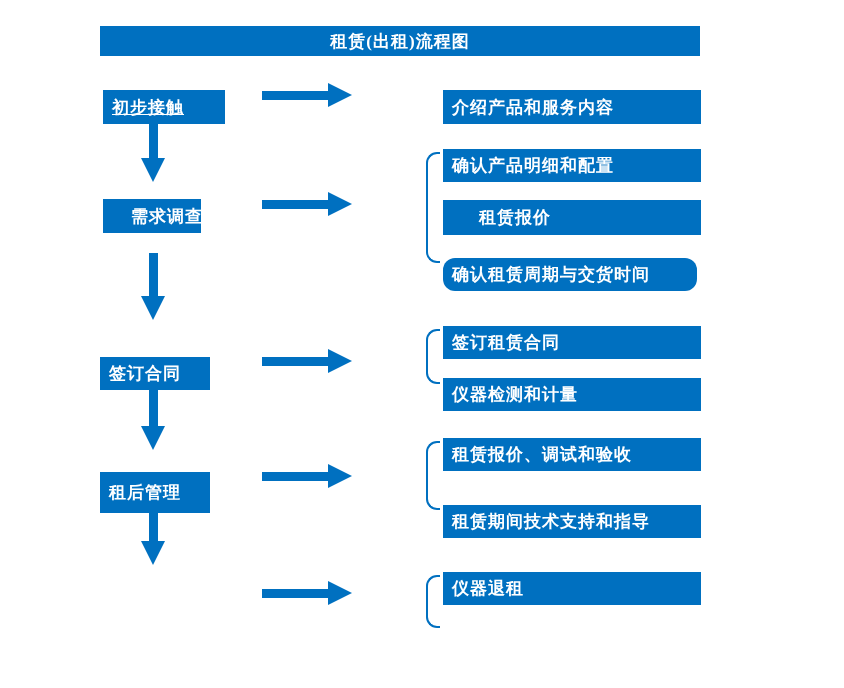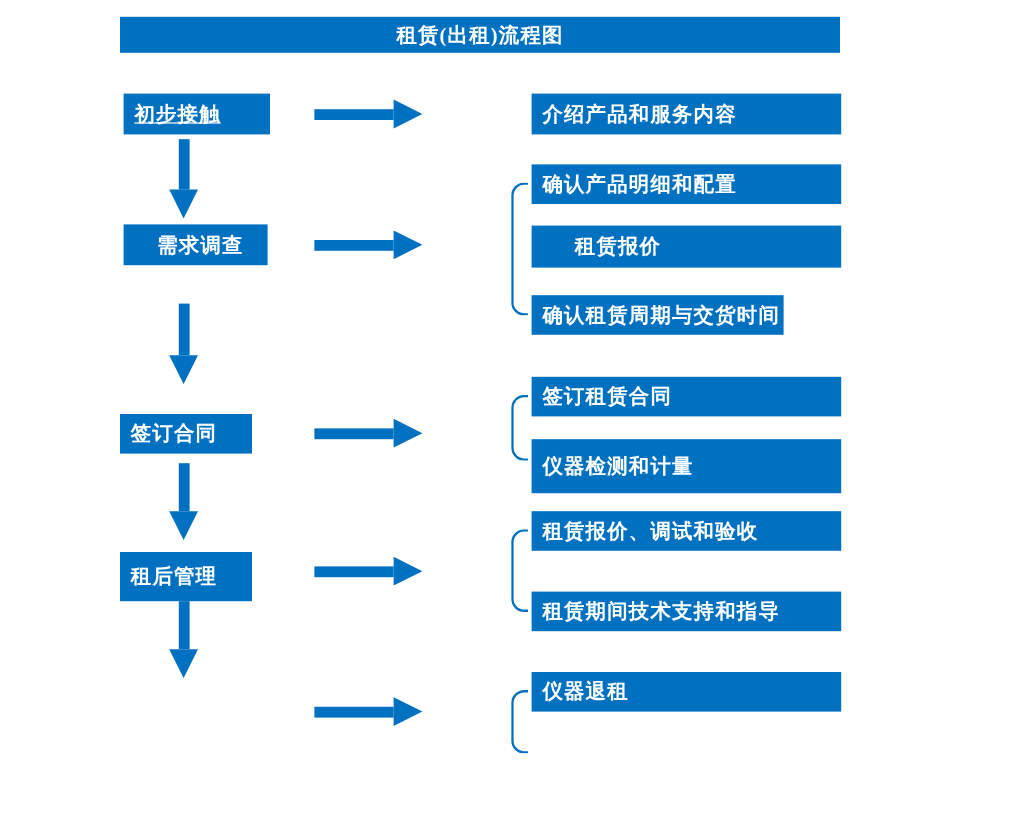--- a/index.html
+++ b/index.html
@@ -17,20 +17,21 @@
     position: absolute;
     background: var(--primary);
     color: #ffffff;
     font-weight: bold;
     font-size: 17px;
     display: flex;
     align-items: center;
     padding-left: 9px;
     letter-spacing: 1px;
     white-space: nowrap;
+    margin-top: 12px;
   }
   .header {
     justify-content: center;
     padding-left: 0;
     font-size: 17px;
   }
   
   .h-arrow {
     position: absolute;
     display: flex;
@@ -70,21 +71,21 @@
   }
 </style>
 </head>
 <body>
 
 <div class="canvas">
 
   <div class="box header" style="left:100px; top:14px; width:600px; height:30px;">租赁(出租)流程图</div>
 
   <div class="box" style="left:103px; top:78px; width:122px; height:34px;text-decoration:underline;">初步接触</div>
-  <div class="box" style="left:103px; top:187px; width:120px; height:34px;padding-left:28px;">需求调查</div>
+  <div class="box" style="left:103px; top:187px; width:98px; height:34px;padding-left:28px;">需求调查</div>
   <div class="box" style="left:100px; top:345px; width:110px; height:33px;">签订合同</div>
   <div class="box" style="left:100px; top:460px; width:110px; height:41px;">租后管理</div>
 
   <div class="v-arrow" style="left:141px; top:116px; height:66px;">
     <div class="v-shaft"></div>
     <div class="v-head"></div>
   </div>
   <div class="v-arrow" style="left:141px; top:253px; height:67px;">
     <div class="v-shaft"></div>
     <div class="v-head"></div>
@@ -121,23 +122,23 @@
 
   <div class="bracket" style="left:426px; top:152px; height:111px;"></div>
   <div class="bracket" style="left:426px; top:329px; height:55px;"></div>
   <div class="bracket" style="left:426px; top:441px; height:69px;"></div>
   <div class="bracket" style="left:426px; top:575px; height:53px;"></div>
 
   <div class="box" style="left:443px; top:137px; width:258px; height:33px;">确认产品明细和配置</div>
 
   <div class="box" style="left:443px; top:78px; width:258px; height:34px;">介绍产品和服务内容</div>
   <div class="box" style="left:443px; top:188px; width:258px; height:35px;padding-left:36px;">租赁报价</div>
-  <div class="box" style="left:443px; top:246px; width:210px; height:33px;">确认租赁周期与交货时间</div>
+  <div class="box" style="left:443px; top:246px; width:254px; height:33px;border-radius:12px;">确认租赁周期与交货时间</div>
 
   <div class="box" style="left:443px; top:314px; width:258px; height:33px;">签订租赁合同</div>
-  <div class="box" style="left:443px; top:366px; width:258px; height:45px;">仪器检测和计量</div>
+  <div class="box" style="left:443px; top:366px; width:258px; height:33px;">仪器检测和计量</div>
 
   <div class="box" style="left:443px; top:426px; width:258px; height:33px;">租赁报价、调试和验收</div>
   <div class="box" style="left:443px; top:493px; width:258px; height:33px;">租赁期间技术支持和指导</div>
 
   <div class="box" style="left:443px; top:560px; width:258px; height:33px;">仪器退租</div>
 
 </div>
 
 </body></html>

